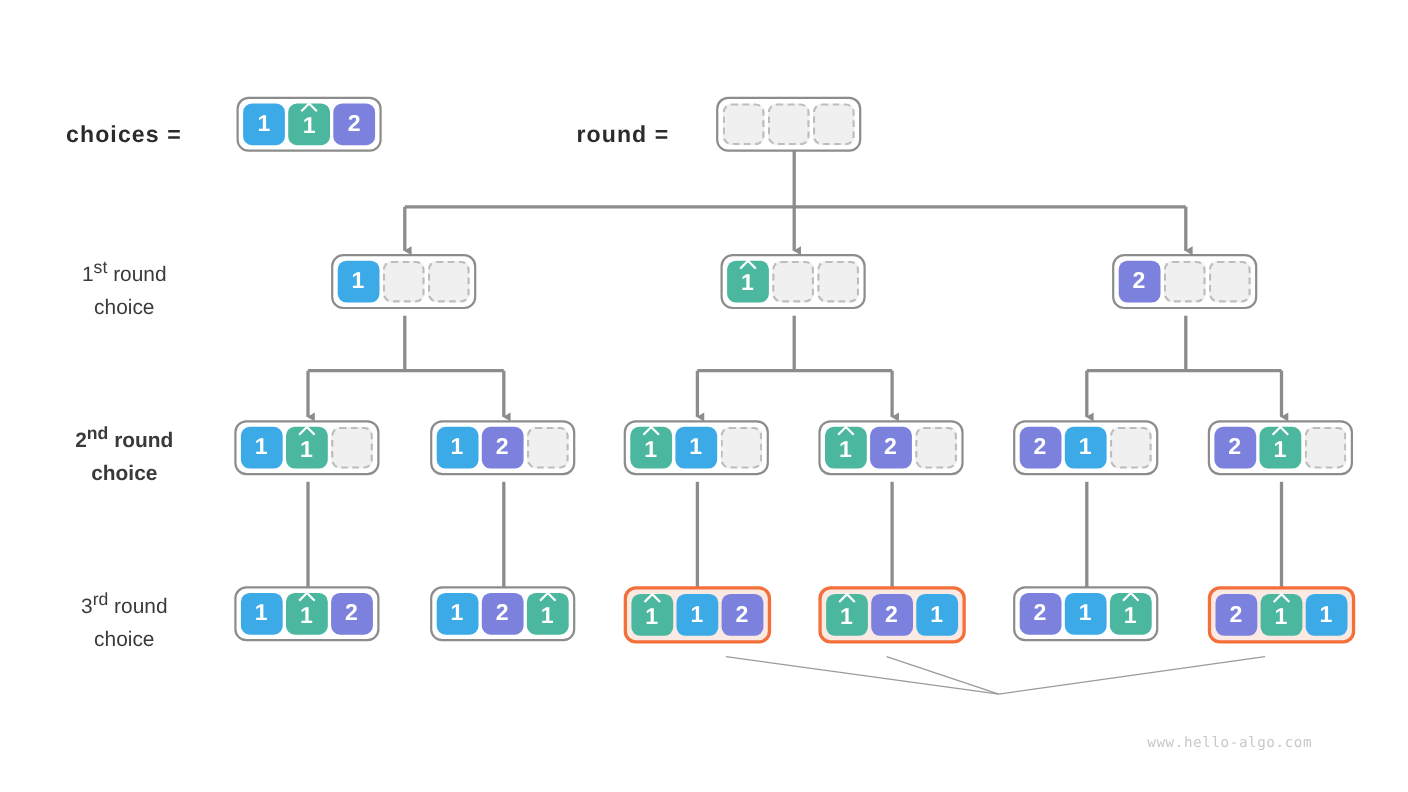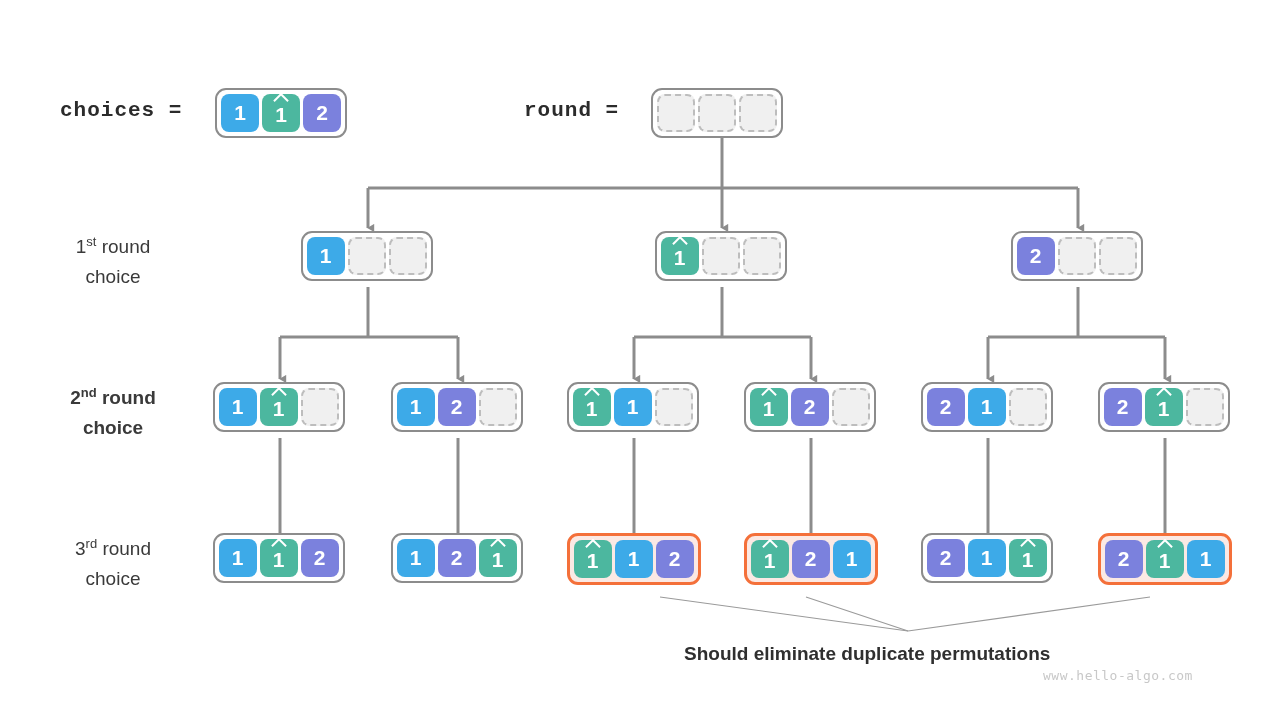--- a/index.html
+++ b/index.html
@@ -9,30 +9,30 @@
     position:relative;overflow:hidden;
   }
   #stage{position:absolute;left:0;top:0;width:1280px;height:720px;}
 
   
   #wires{position:absolute;left:0;top:0;width:1280px;height:720px;}
 
   
   .mono-label{
     position:absolute;
-    font-family:Liberation Mono, monospace;
+    font-family:Liberation Sans, sans-serif;
     font-weight:bold;font-size:21px;color:#2b2b2b;
-    letter-spacing:1px;white-space:nowrap;
+    letter-spacing:1px;white-space:nowrap;margin-top:12px;
   }
   .round-label{
     position:absolute;width:170px;text-align:center;
     font-family:"Liberation Sans",sans-serif;
     font-size:19px;color:#3a3a3a;line-height:1.55;
   }
-  .round-label sup{font-size:13px;vertical-align:super;}
+  .round-label sup{font-size:16px;vertical-align:super;}
   .caption{
     position:absolute;font-family:"Liberation Sans",sans-serif;
     font-weight:bold;font-size:19px;color:#2f2f2f;white-space:nowrap;
   }
   .watermark{
     position:absolute;
     font-family:"DejaVu Sans Mono","Liberation Mono",monospace;
     font-size:13px;color:#c8c8c8;letter-spacing:.5px;white-space:nowrap;
   }
 
@@ -308,17 +308,16 @@
         </div>
         <div class="cell" style="background: rgb(76, 183, 159);">
           <span class="hatnum">1</span>
         </div>
         <div class="cell" style="background: rgb(61, 170, 232);">
           <span>1</span>
         </div>
       </div>
     </div>
 
-  <div class="caption" style="left:684px;top:643px;">Should eliminate duplicate permutations</div>
 
   <div class="watermark" style="left:1043px;top:668px;">www.hello-algo.com</div>
 
 </div>
 
 </body></html>

